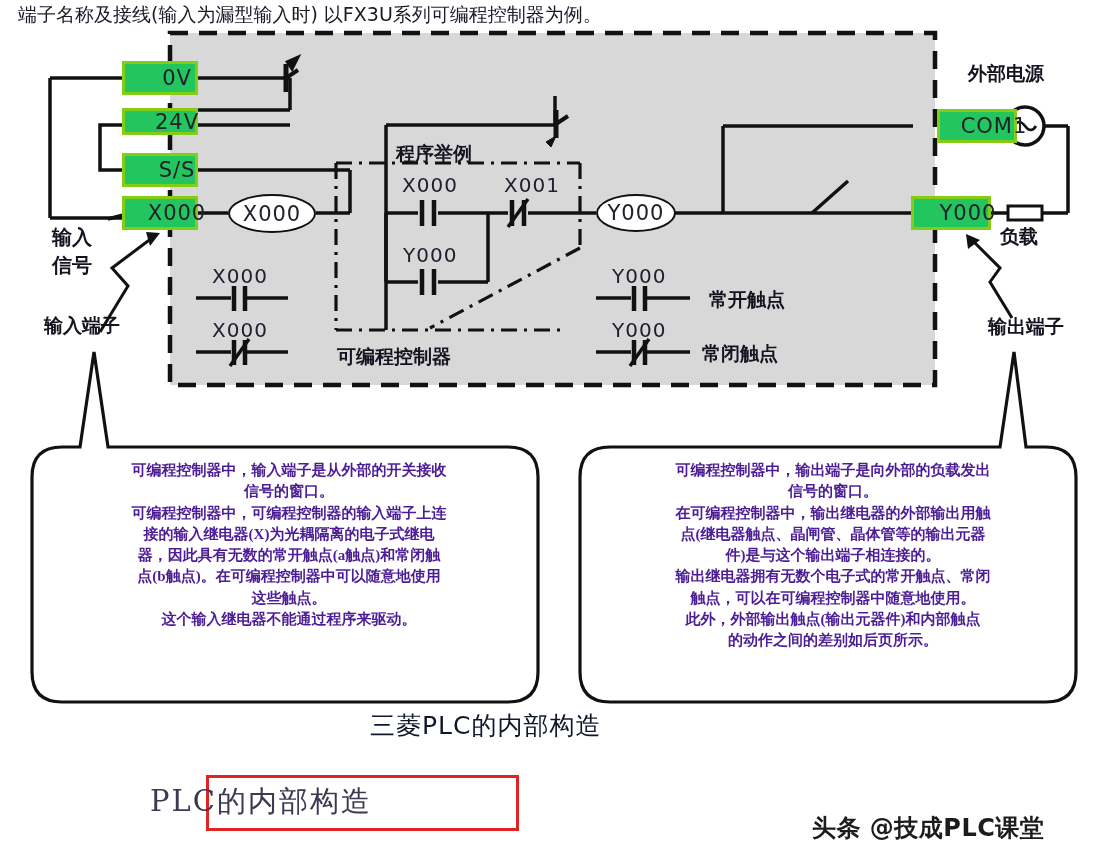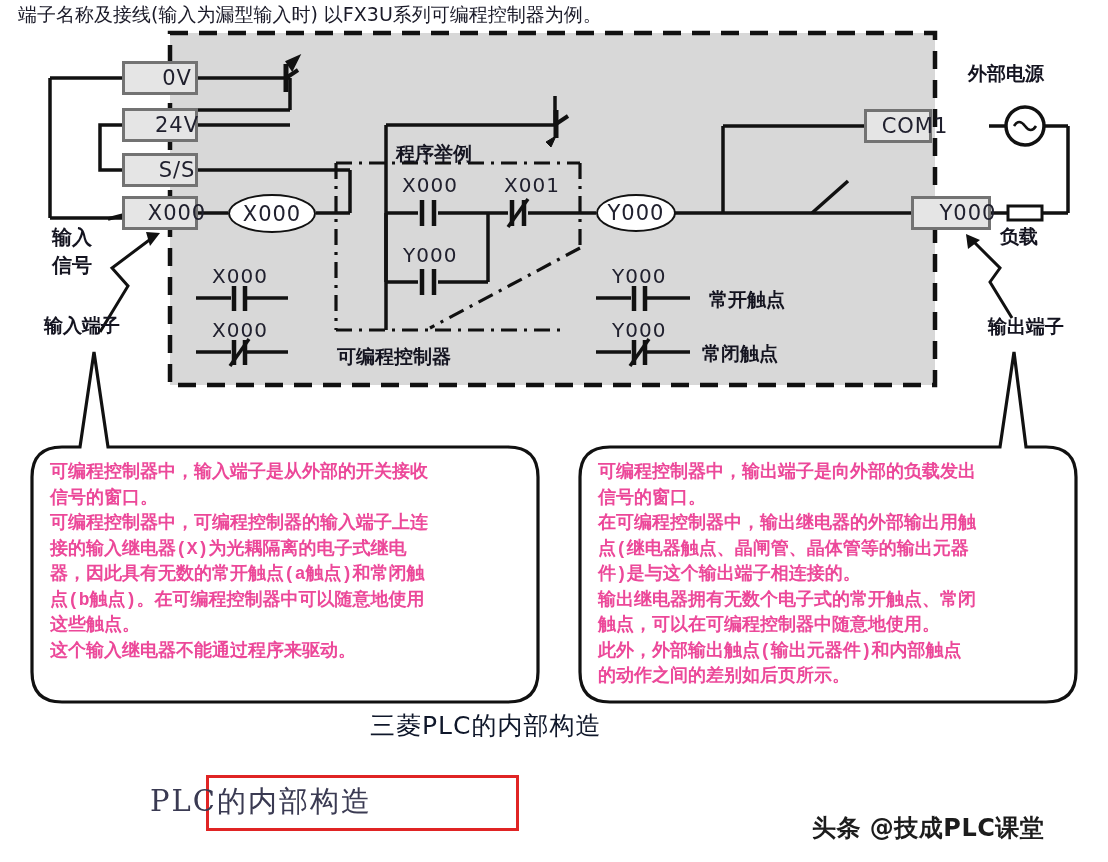--- a/index.html
+++ b/index.html
@@ -14,21 +14,21 @@
     overflow: hidden;
     font-family: "Liberation Sans", "DejaVu Sans", sans-serif;
     color: #141414;
   }
   #root {
     position: absolute;
     left: 0; top: 0;
     width: 1108px;
     height: 862px;
   }
-  .abs { position: absolute; }
+  .abs { position: absolute; text-align: center; }
 
   
   #doc-title {
     left: 18px;
     top: 2px;
     font-size: 19px;
     letter-spacing: 0px;
     color: #1a1a28;
     font-family: "DejaVu Sans", sans-serif;
     font-weight: 500;
@@ -39,22 +39,22 @@
   svg#diagram {
     position: absolute;
     left: 0; top: 0;
     width: 1108px;
     height: 862px;
   }
 
   
   .term {
     box-sizing: border-box;
-    background: #e5e5e5;
-    border: 3px solid #737373;
+    background: #22c55e;
+    border: 3px solid #84cc16;
     display: flex;
     align-items: center;
     justify-content: center;
     font-family: "DejaVu Sans", sans-serif;
     font-size: 21px;
     letter-spacing: 1px;
     color: #20202e;
     padding-left: 34px;
   }
   .coil {
@@ -91,24 +91,24 @@
     font-family: "DejaVu Sans", sans-serif;
     font-size: 20px;
     font-weight: 700;
     color: #141420;
     white-space: nowrap;
     line-height: 1.3;
   }
 
   
   .callout-text {
-    font-family: Liberation Mono, monospace;
-    font-size: 18px;
+    font-family: Liberation Serif, serif;
+    font-size: 15px;
     font-weight: 700;
-    color: #ec4899;
+    color: #4c1d95;
     line-height: 1.42;
     white-space: pre-wrap;
   }
 
   
   #caption-red {
     left: 370px;
     top: 709px;
     font-family: "DejaVu Sans", sans-serif;
     font-size: 25px;
@@ -337,29 +337,29 @@
              L1076,672
              Q1076,702 1046,702
              L610,702
              Q580,702 580,672
              L580,477
              Q580,447 610,447 Z" fill="#ffffff" stroke="#111111" stroke-width="3.2"></path>
 
   </svg>
 
   <div class="abs term" style="left:122px; top:61px; width:76px; height:34px;">0V</div>
-  <div class="abs term" style="left:122px; top:108px; width:76px; height:34px;">24V</div>
+  <div class="abs term" style="left:122px; top:108px; width:76px; height:27px;">24V</div>
   <div class="abs term" style="left:122px; top:153px; width:76px; height:34px;">S/S</div>
   <div class="abs term" style="left:122px; top:196px; width:76px; height:34px;">X000</div>
 
   <div class="abs coil" style="left:228px; top:194px; width:88px; height:39px;">X000</div>
 
   <div class="abs coil" style="left:596px; top:194px; width:80px; height:38px;">Y000</div>
 
-  <div class="abs term" style="left:864px; top:109px; width:68px; height:34px;">COM1</div>
+  <div class="abs term" style="left:937px; top:109px; width:80px; height:34px;">COM1</div>
   <div class="abs term" style="left:911px; top:196px; width:80px; height:34px;">Y000</div>
 
   <div class="abs lbl" style="left:402px; top:173px;">X000</div>
   <div class="abs lbl" style="left:504px; top:173px;">X001</div>
   <div class="abs lbl" style="left:403px; top:243px;">Y000</div>
 
   <div class="abs cn" style="left:396px; top:142px;">程序举例</div>
   <div class="abs cn" style="left:337px; top:345px;">可编程控制器</div>
 
   <div class="abs lbl" style="left:212px; top:264px;">X000</div>

